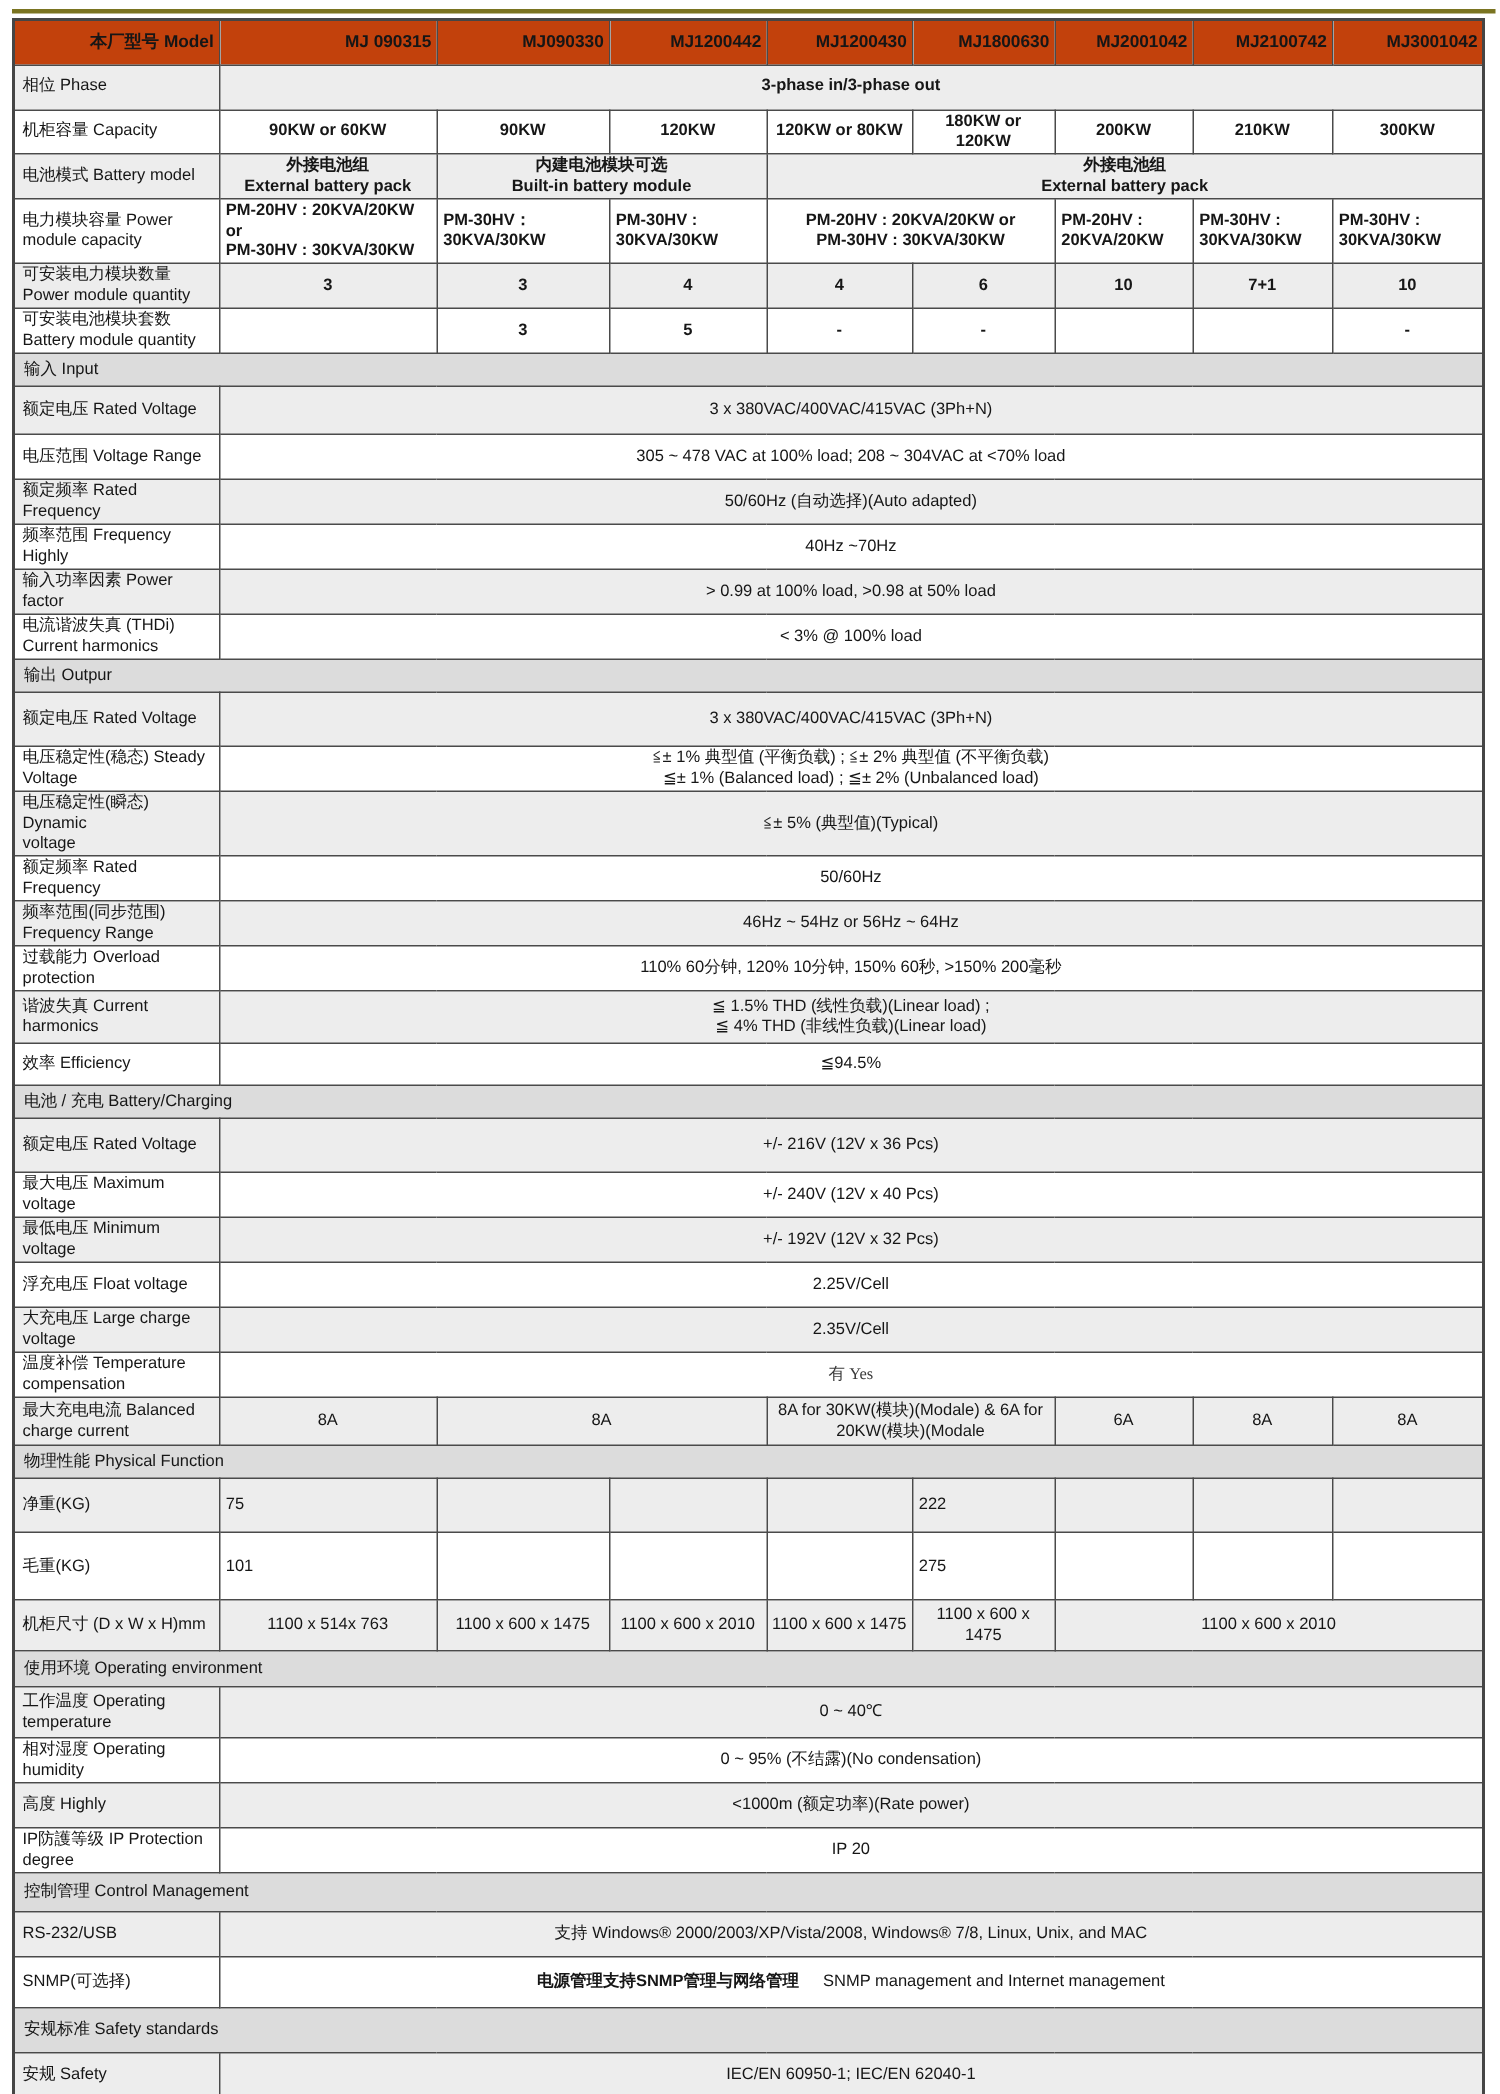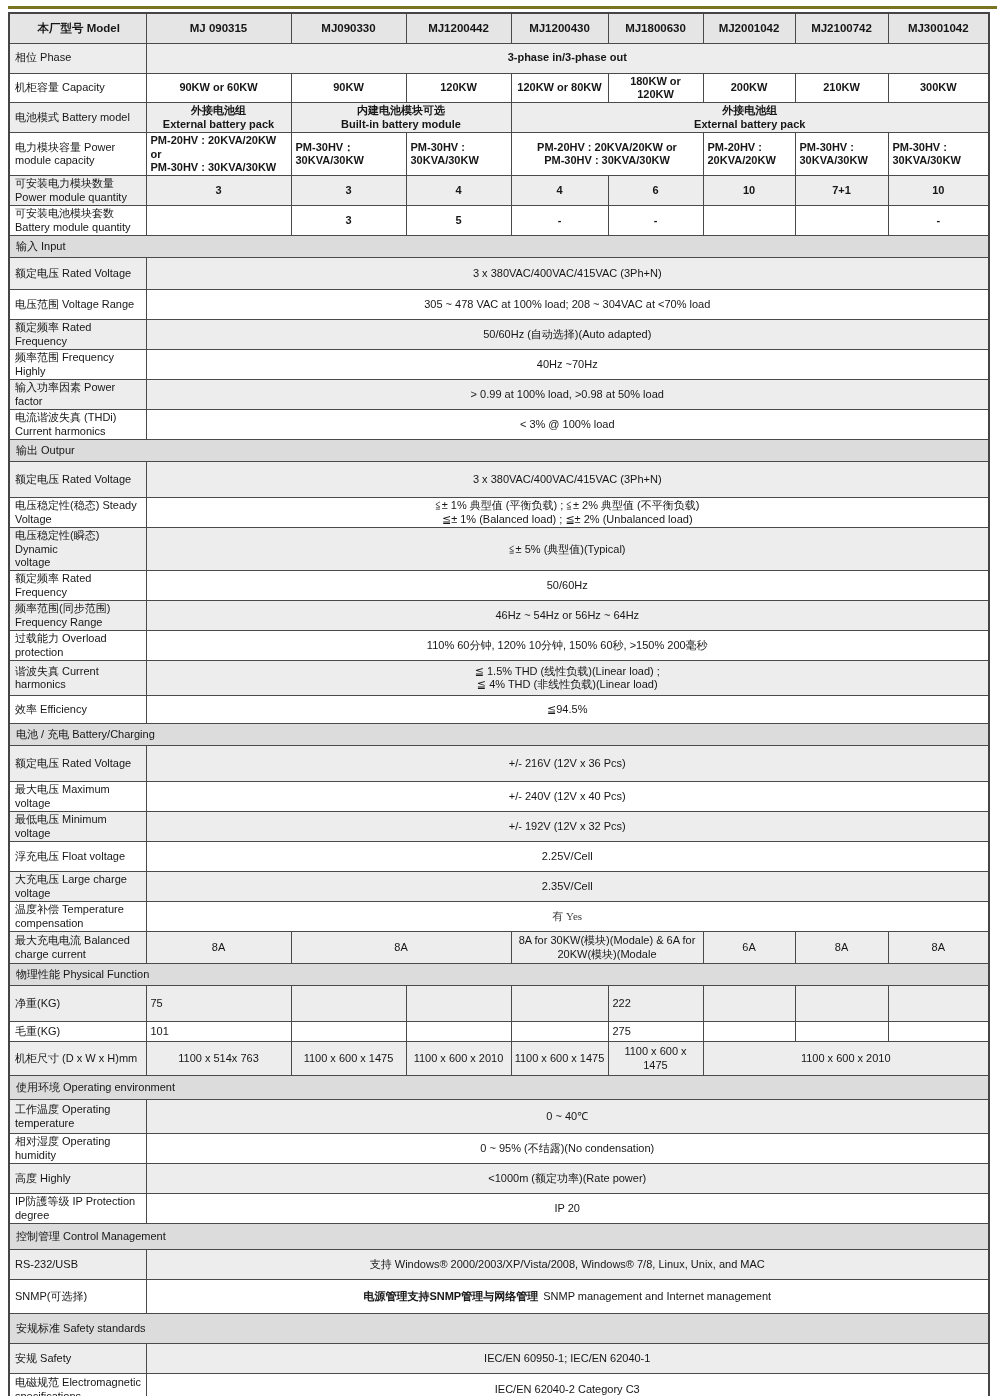--- a/index.html
+++ b/index.html
@@ -1,29 +1,29 @@
 <!DOCTYPE html>
 <html><head>
 <meta charset="utf-8">
 <style>
   html,body{margin:0;padding:0;background:#ffffff;}
   body{font-family:"Liberation Sans",sans-serif;color:#161616;-webkit-font-smoothing:antialiased;}
   .page{width:1000px;height:1396px;box-sizing:border-box;padding:6px 0 0 8px;background:#fff;overflow:hidden;}
   .top-rule{height:3px;width:989px;background:#7a7421;margin-bottom:3px;}
   table.spec{border-collapse:collapse;table-layout:fixed;width:980px;border:2px solid #454545;}
   td{border:1px solid #4a4a4a;font-size:11px;line-height:1.22;padding:1px 3px;vertical-align:middle;overflow:hidden;white-space:pre-line;background:#fff;}
-  tr.hdr td{background:#e5e5e5;font-weight:bold;text-align:center;font-size:11.5px;}
+  tr.hdr td{background:#c2410c;font-weight:bold;text-align:right;font-size:11.5px;}
   tr.section td{background:#dcdcdc;text-align:left;padding-left:6px;font-weight:normal;}
   tr.g td{background:#ededed;}
   tr.boldblock td.val{font-weight:bold;}
   td.label{text-align:left;padding-left:5px;}
   td.val{text-align:center;}
   td.val.left{text-align:left;padding-left:4px;}
   td.val.serif{font-family:"Liberation Serif",serif;color:#3a3a3a;}
-  td.val b{padding-right:5px;}
+  td.val b{padding-right:16px;}
 </style>
 </head>
 <body>
 
 <div class="page">
   <div class="top-rule"></div>
   <table class="spec">
     <colgroup>
       <col style="width:137px">
         <col style="width:145px">
@@ -230,21 +230,21 @@
           <td class="label">净重(KG)</td>
           <td class="val left">75</td>
           <td class="val"></td>
           <td class="val"></td>
           <td class="val"></td>
           <td class="val left">222</td>
           <td class="val"></td>
           <td class="val"></td>
           <td class="val"></td>
         </tr>
-        <tr style="height: 20px; margin-top: 17px;">
+        <tr style="height: 45px; margin-top: 17px;">
           <td class="label">毛重(KG)</td>
           <td class="val left">101</td>
           <td class="val"></td>
           <td class="val"></td>
           <td class="val"></td>
           <td class="val left">275</td>
           <td class="val"></td>
           <td class="val"></td>
           <td class="val"></td>
         </tr>

